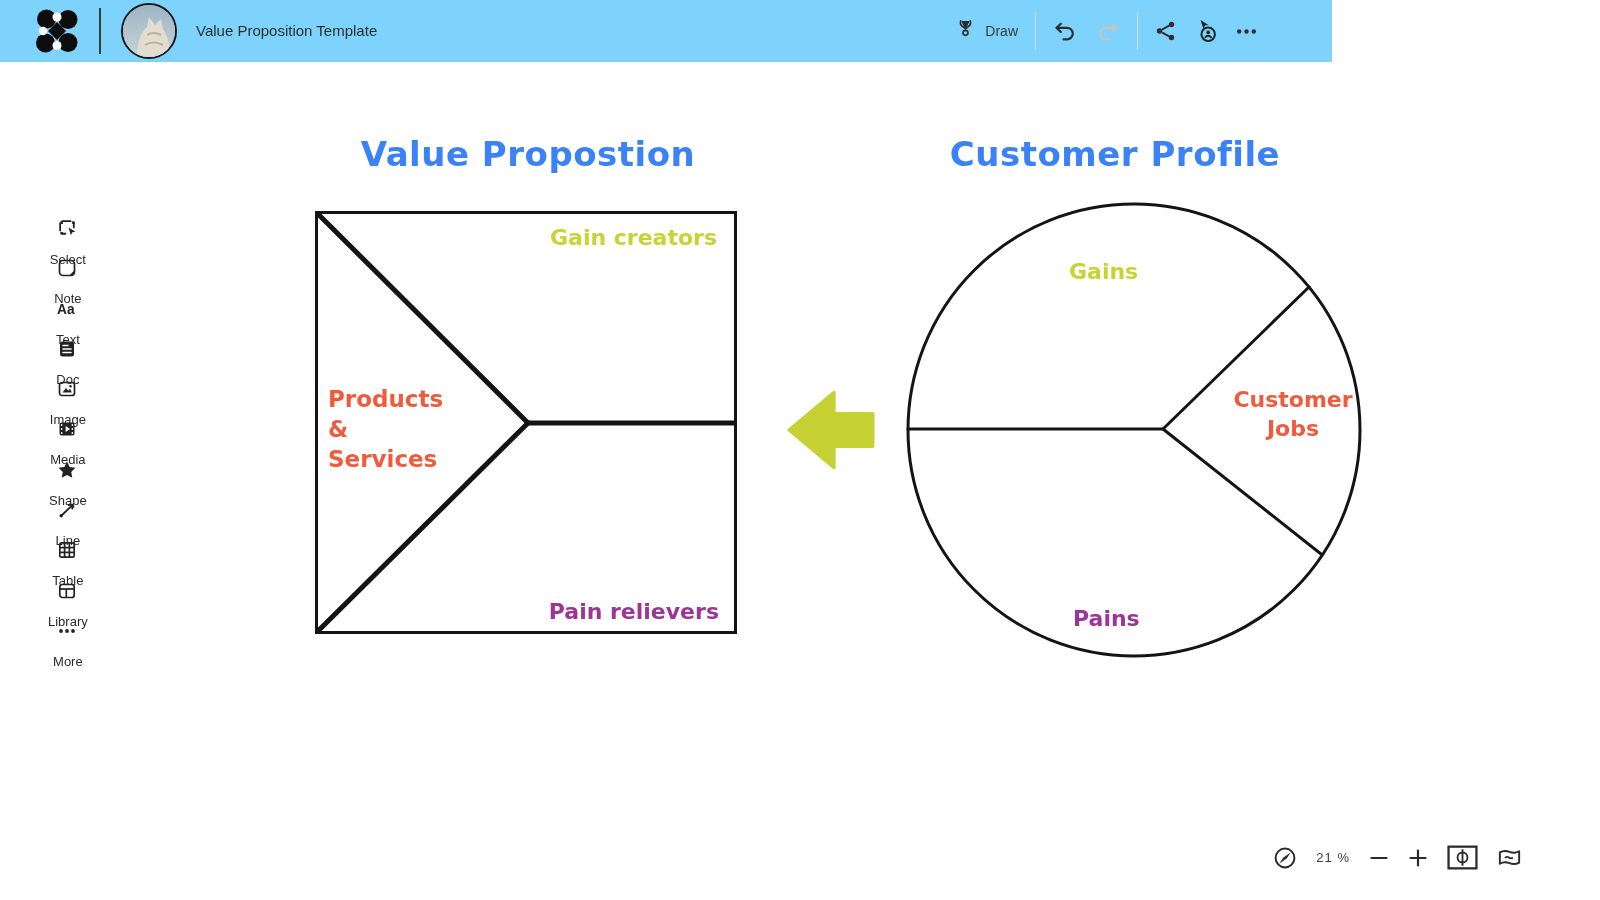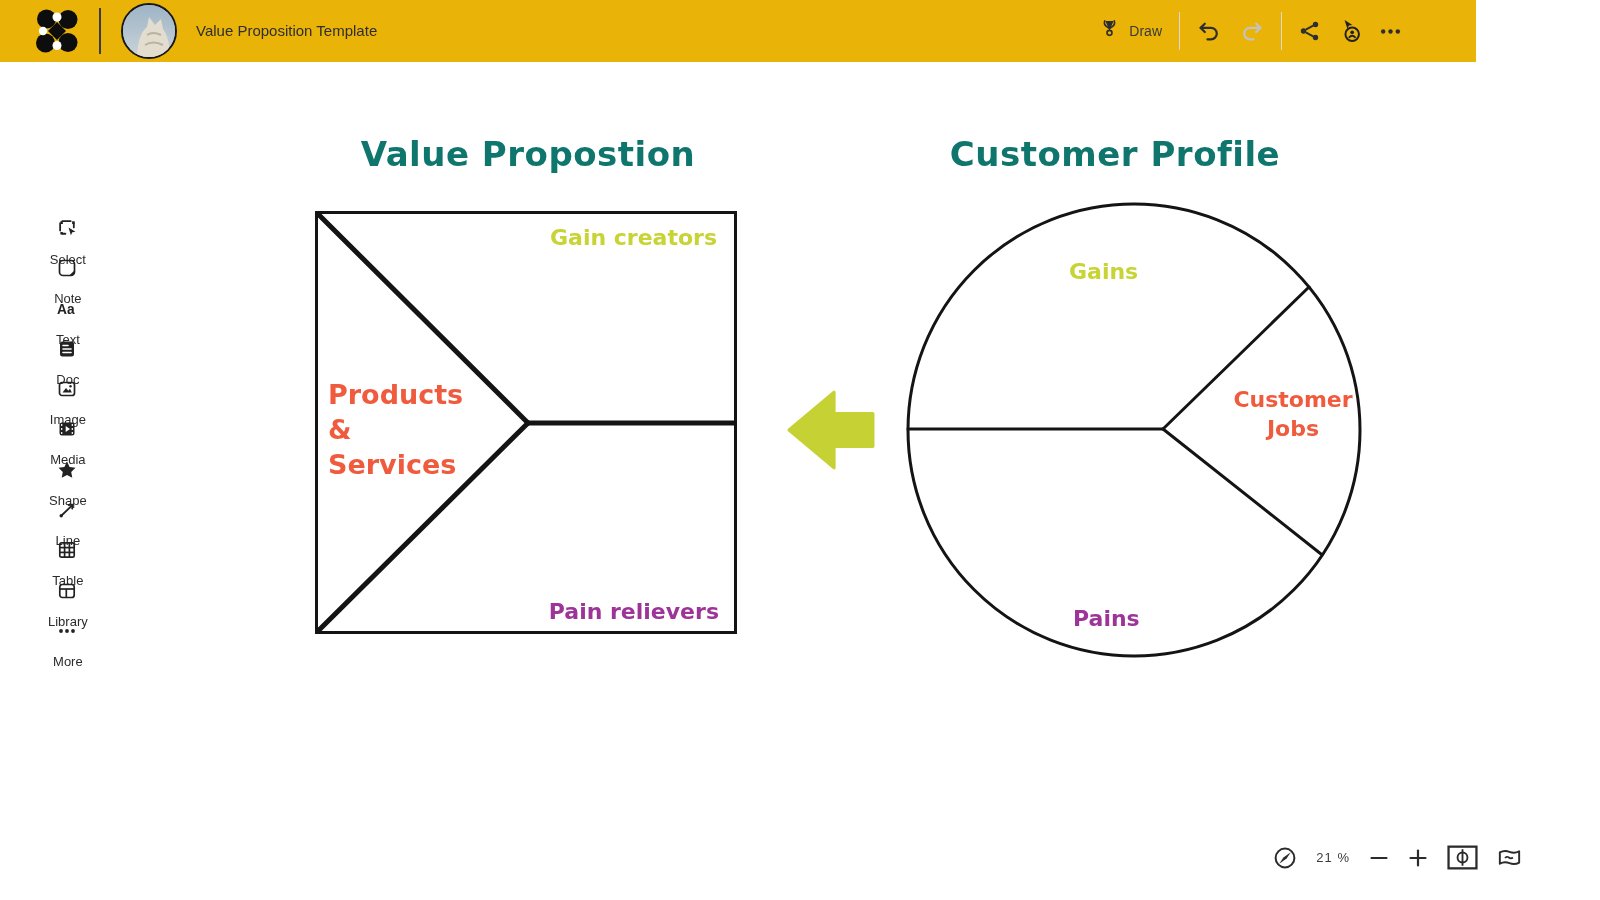--- a/index.html
+++ b/index.html
@@ -1,21 +1,21 @@
 <!DOCTYPE html>
 <html><head>
 <meta charset="utf-8">
 <style>
   * { margin:0; padding:0; box-sizing:border-box; }
   html,body { width:1600px; height:900px; background:#ffffff; overflow:hidden;
               font-family:"Liberation Sans", sans-serif; }
   .abs { position:absolute; }
 
   
-  #header { position:absolute; top:0; left:0; width:1476px; height:62px; background:#eab308; }
+  #header { position:absolute; top:0; left:0; width:1332px; height:62px; background:#7dd3fc; }
   #logo { position:absolute; left:33px; top:7px; width:48px; height:48px; cursor:pointer; }
   #header-divider-left { position:absolute; left:99px; top:8px; width:2px; height:46px; background:#3c3c3c; }
   #avatar { position:absolute; left:121px; top:3px; width:56px; height:56px; border-radius:50%;
             border:2.5px solid #17181a; overflow:hidden; background:#aebfcb; }
   #board-title { position:absolute; left:196px; top:0; height:62px; line-height:62px;
                  font-size:15px; color:#2e2e2e; }
   #header-right { position:absolute; right:74px; top:0; height:62px; display:flex;
                   align-items:center; gap:17px; }
   .hdr-btn { display:flex; align-items:center; gap:8px; cursor:pointer;text-align:right; }
   .hdr-divider { width:1px; height:38px; background:#d9d9d9; }
@@ -23,32 +23,32 @@
 
   
   #sidebar { position:absolute; left:48px; top:218px; display:flex; flex-direction:column; }
   .side-item { display:flex; align-items:center; height:40.3px; gap:13px; cursor:pointer;flex-direction:column; }
   .side-item .lbl { font-size:13px; color:#2b2b2b; }
   .side-icon { width:22px; height:22px; display:flex; align-items:center; justify-content:flex-start; }
 
   
   .canvas-title { position:absolute; width:422px; text-align:center;
                   font-family:"DejaVu Sans", sans-serif; font-weight:bold;
-                  font-size:34px; color:#0f766e; letter-spacing:0.5px; }
+                  font-size:34px; color:#3b82f6; letter-spacing:0.5px; }
   #vp-title { left:317px; top:134px; }
   #cp-title { left:904px; top:134px; }
   #vp-diagram { left:315px; top:211px; width:422px; height:423px; }
   #cp-diagram { left:905px; top:202px; width:458px; height:457px; }
   .canvas-label { position:absolute; font-family:"DejaVu Sans", sans-serif;
                   font-weight:bold; font-size:22px; line-height:1.3; cursor:pointer; }
   .lime   { color:#c8d334; }
   .orange { color:#f05b3d; }
   .purple { color:#9d3598; }
   #lbl-gain-creators   { top:13px;  right:20px; }
-  #lbl-products        { left:13px; top:166px;  width:125px; font-size:27px; }
+  #lbl-products        { left:13px; top:174px;  width:125px; font-size:23px; }
   #lbl-pain-relievers  { top:387px; right:18px;margin-left:32px; }
   #lbl-gains           { left:164px; top:32px;margin-top:24px; }
   #lbl-customer-jobs   { left:326px; top:184px; width:124px; text-align:center; }
   #lbl-pains           { left:168px; top:403px; }
   #arrow { position:absolute; left:787px; top:390px; width:88px; height:80px; cursor:pointer; }
 
   
   #zoombar { position:absolute; right:78px; bottom:30px; display:flex; align-items:center; gap:19px; }
   #zoom-level { font-size:13px; color:#3d3d3d; letter-spacing:1px; }
   .zb-btn { cursor:pointer; display:flex; align-items:center; }

